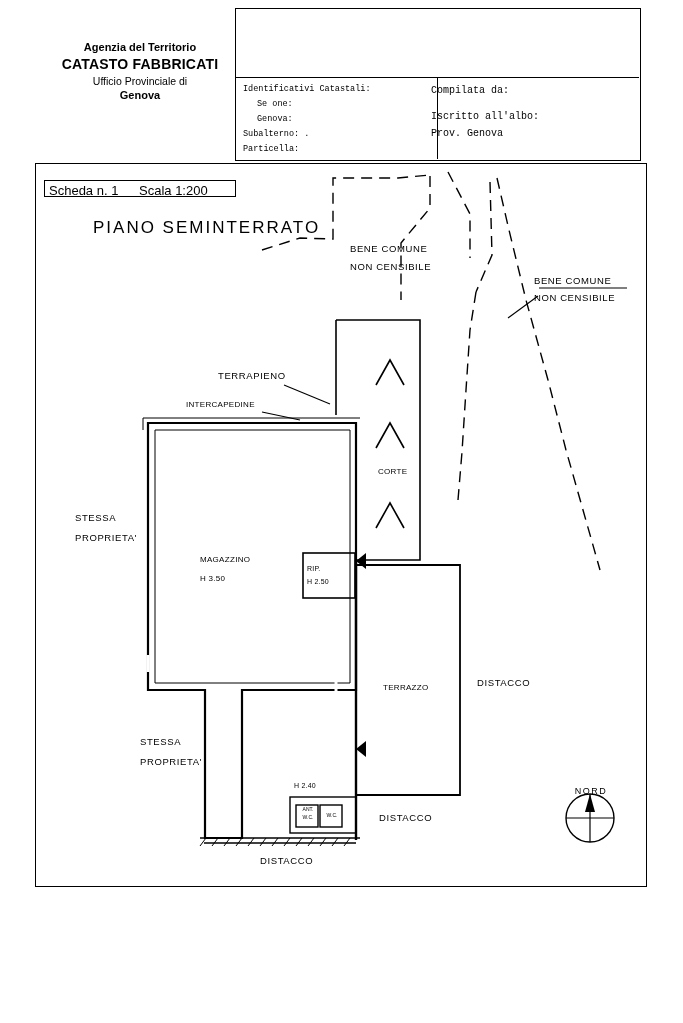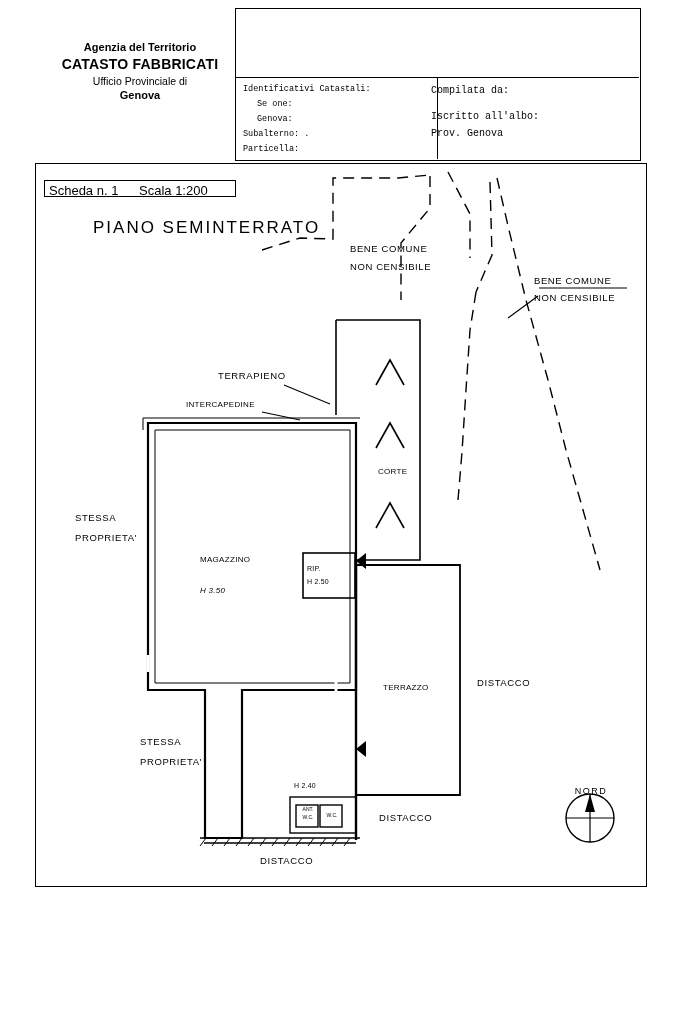--- a/index.html
+++ b/index.html
@@ -256,21 +256,21 @@
     <div style="margin-top:9px;">PROPRIETA'</div>
   </div>
 
   <div class="abs lbl ctr" style="left:140px; top:736px; width:110px;">
     <div>STESSA</div>
     <div style="margin-top:9px;">PROPRIETA'</div>
   </div>
 
   <div class="abs lbl-s ctr" style="left:200px; top:555px; width:110px;">
     <div>MAGAZZINO</div>
-    <div style="margin-top:22px;font-style:italic;">H  3.50</div>
+    <div style="margin-top:10px;">H  3.50</div>
   </div>
 
   <div class="abs lbl-xs ctr" style="left:307px; top:565px; width:44px; font-size:7px;">
     <div>RIP.</div>
     <div style="margin-top:6px;">H  2.50</div>
   </div>
 
   <div class="abs lbl-s" style="left:383px; top:683px;">TERRAZZO</div>
 
   <div class="abs lbl" style="left:477px; top:677px;">DISTACCO</div>

